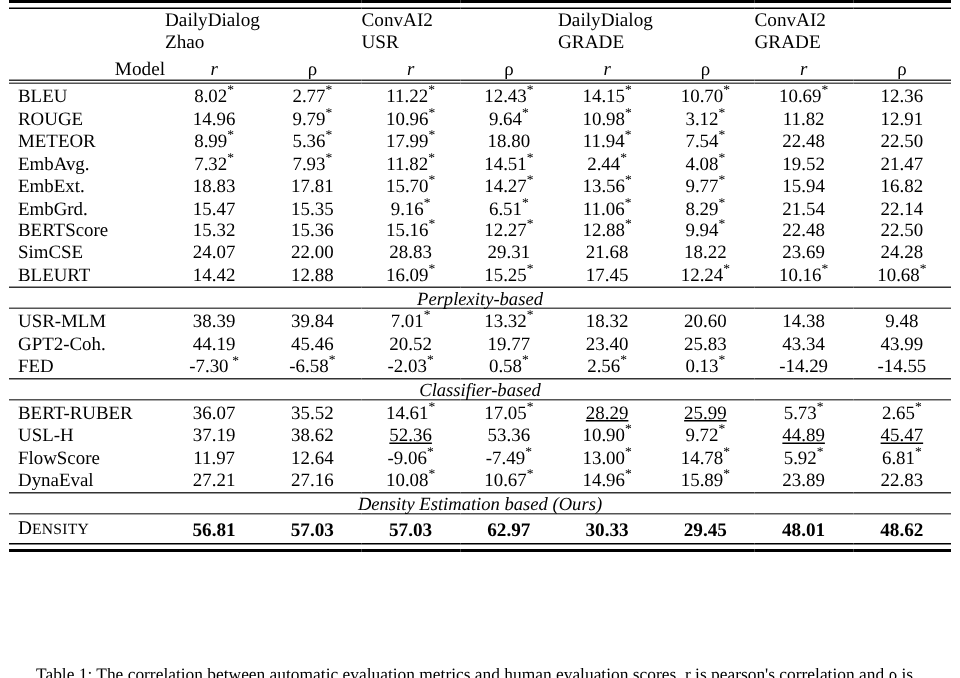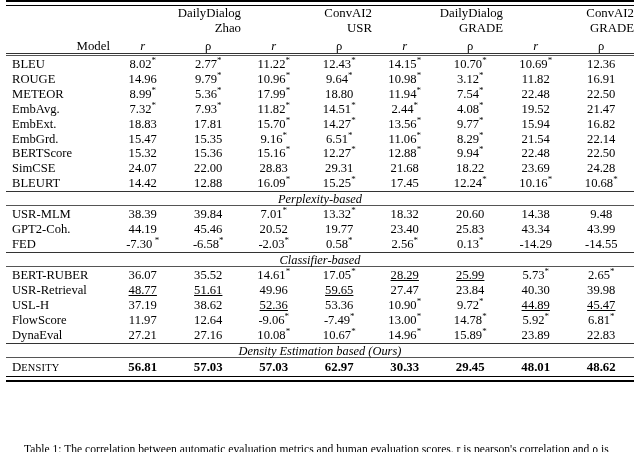--- a/index.html
+++ b/index.html
@@ -61,21 +61,21 @@
   .rule-bottom td {
     border-top: 1.1px solid #000;
     border-bottom: 2.4px solid #000;
     height: 3px;
     font-size: 0;
     line-height: 0;
   }
 
   
   .grp {
-    text-align: right;
+    text-align: left;
     font-weight: bold;
     font-size: 12.8px;
     padding-bottom: 0px;
   }
   .grp .l1 { display: block; line-height: 1.18; }
   .grp .l2 { display: block; line-height: 1.18; }
   .hdr-spacer { height: 4px; font-size: 0; line-height: 0; }
 
   .model-head {
     text-align: right;
@@ -221,21 +221,21 @@
         </tr>
         <tr class="data-row">
           <td class="model-cell">ROUGE</td>
           <td class="num"><span class="v">14.96</span></td>
           <td class="num"><span class="v">9.79</span><span class="star">*</span></td>
           <td class="num"><span class="v">10.96</span><span class="star">*</span></td>
           <td class="num"><span class="v">9.64</span><span class="star">*</span></td>
           <td class="num"><span class="v">10.98</span><span class="star">*</span></td>
           <td class="num"><span class="v">3.12</span><span class="star">*</span></td>
           <td class="num"><span class="v">11.82</span></td>
-          <td class="num"><span class="v">16.91</span></td>
+          <td class="num"><span class="v">12.91</span></td>
         </tr>
         <tr class="data-row">
           <td class="model-cell">METEOR</td>
           <td class="num"><span class="v">8.99</span><span class="star">*</span></td>
           <td class="num"><span class="v">5.36</span><span class="star">*</span></td>
           <td class="num"><span class="v">17.99</span><span class="star">*</span></td>
           <td class="num"><span class="v">18.80</span></td>
           <td class="num"><span class="v">11.94</span><span class="star">*</span></td>
           <td class="num"><span class="v">7.54</span><span class="star">*</span></td>
           <td class="num"><span class="v">22.48</span></td>
@@ -361,31 +361,20 @@
         <tr class="data-row">
           <td class="model-cell">BERT-RUBER</td>
           <td class="num"><span class="v">36.07</span></td>
           <td class="num"><span class="v">35.52</span></td>
           <td class="num"><span class="v">14.61</span><span class="star">*</span></td>
           <td class="num"><span class="v">17.05</span><span class="star">*</span></td>
           <td class="num"><span class="v und">28.29</span></td>
           <td class="num"><span class="v und">25.99</span></td>
           <td class="num"><span class="v">5.73</span><span class="star">*</span></td>
           <td class="num"><span class="v">2.65</span><span class="star">*</span></td>
-        </tr>
-        <tr class="data-row">
-          <td class="model-cell">USR-Retrieval</td>
-          <td class="num"><span class="v und">48.77</span></td>
-          <td class="num"><span class="v und">51.61</span></td>
-          <td class="num"><span class="v">49.96</span></td>
-          <td class="num"><span class="v und">59.65</span></td>
-          <td class="num"><span class="v">27.47</span></td>
-          <td class="num"><span class="v">23.84</span></td>
-          <td class="num"><span class="v">40.30</span></td>
-          <td class="num"><span class="v">39.98</span></td>
         </tr>
         <tr class="data-row">
           <td class="model-cell">USL-H</td>
           <td class="num"><span class="v">37.19</span></td>
           <td class="num"><span class="v">38.62</span></td>
           <td class="num"><span class="v und">52.36</span></td>
           <td class="num"><span class="v">53.36</span></td>
           <td class="num"><span class="v">10.90</span><span class="star">*</span></td>
           <td class="num"><span class="v">9.72</span><span class="star">*</span></td>
           <td class="num"><span class="v und">44.89</span></td>

